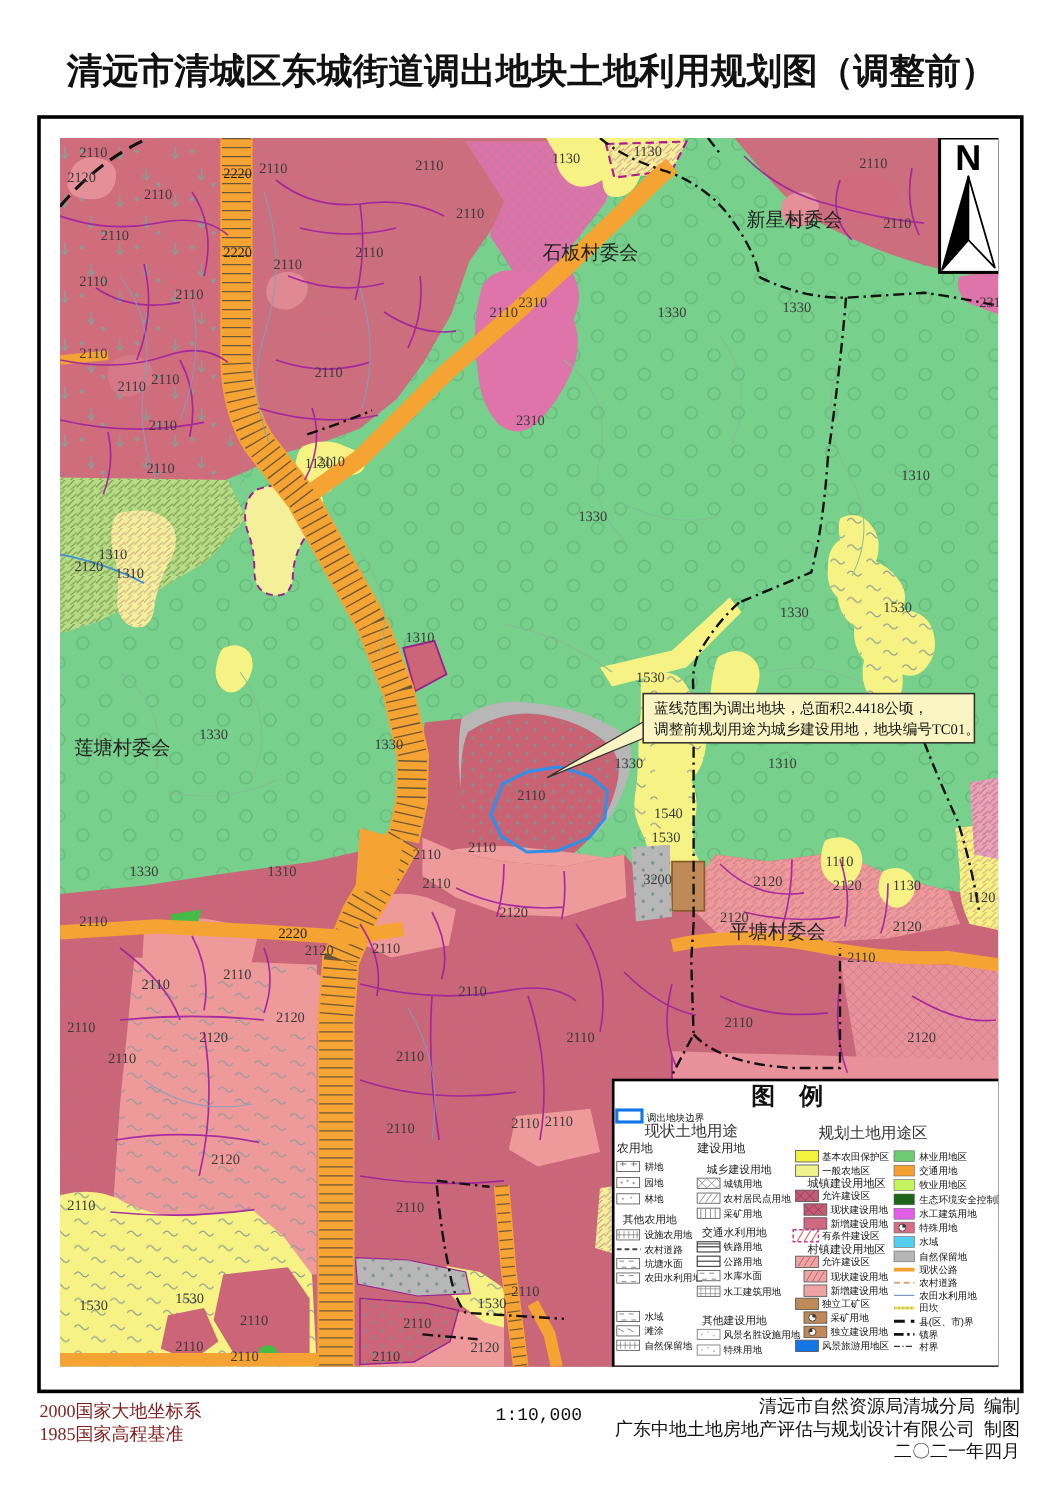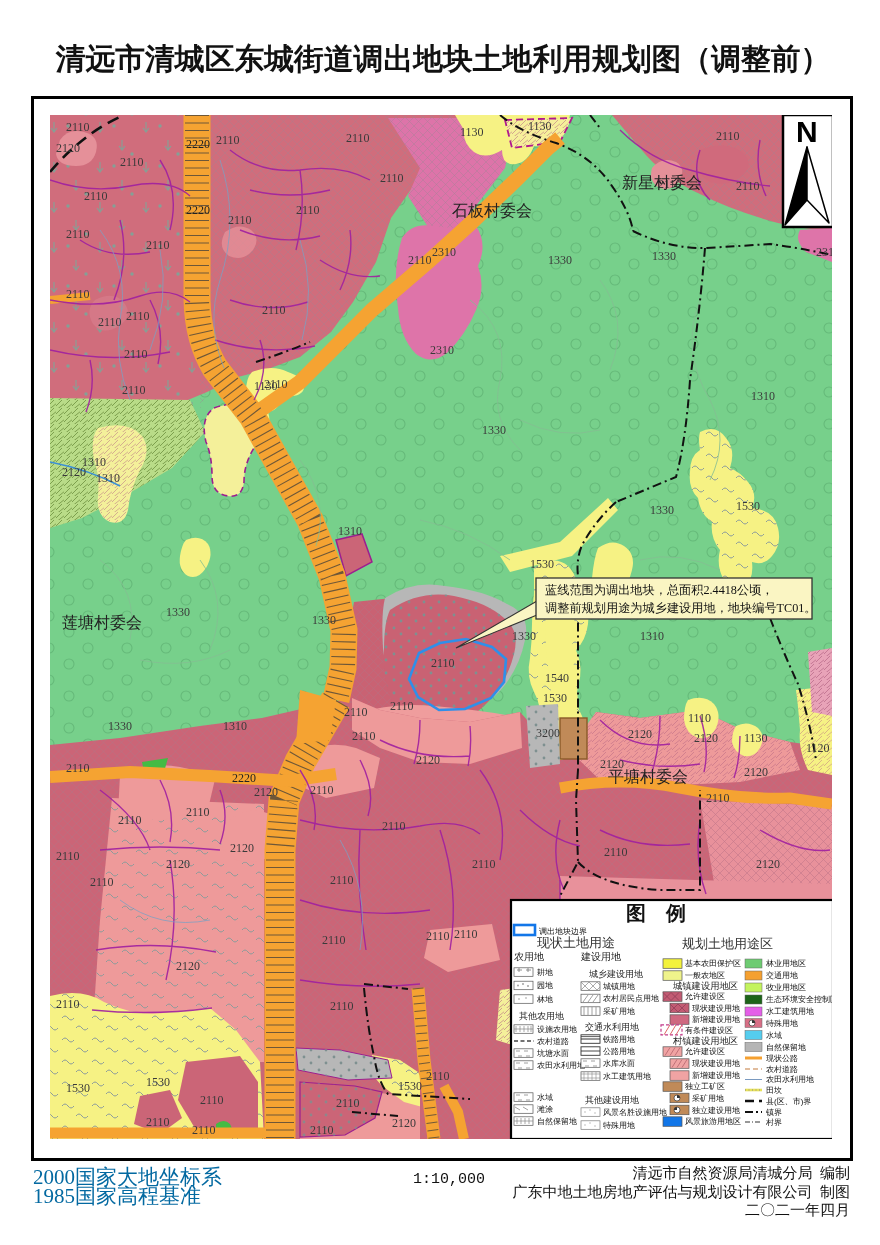--- a/index.html
+++ b/index.html
@@ -575,17 +575,17 @@
 
 <path d="M745,1112 h17" stroke="#111" stroke-width="2.2" stroke-dasharray="8 3 2 3"></path>
 <text x="766" y="1114.9" font-size="8" font-family="Liberation Sans,sans-serif" fill="#111">镇界</text>
 
 <path d="M745,1122 h17" stroke="#333" stroke-width="1.2" stroke-dasharray="5 2 1 2"></path>
 <text x="766" y="1124.9" font-size="8" font-family="Liberation Sans,sans-serif" fill="#111">村界</text>
 </g>
 
 </svg>
 
-<div class="abs" style="left:33px;top:1168px;font-size:21px;color:#0369a1;line-height:19px">2000国家大地坐标系<br>1985国家高程基准</div>
+<div class="abs" style="left:33px;top:1168px;font-size:15px;color:#7f1d1d;line-height:19px">2000国家大地坐标系<br>1985国家高程基准</div>
 
 <div class="abs" style="left:413px;top:1171px;font-size:15px;color:#111;font-family:Liberation Mono, monospace">1:10,000</div>
 
 <div class="abs" style="left:400px;top:1164px;width:450px;text-align:right;font-size:15px;color:#111;line-height:18.5px">清远市自然资源局清城分局&nbsp;&nbsp;编制<br>广东中地土地房地产评估与规划设计有限公司&nbsp;&nbsp;制图<br>二〇二一年四月</div>
 
 </body></html>

